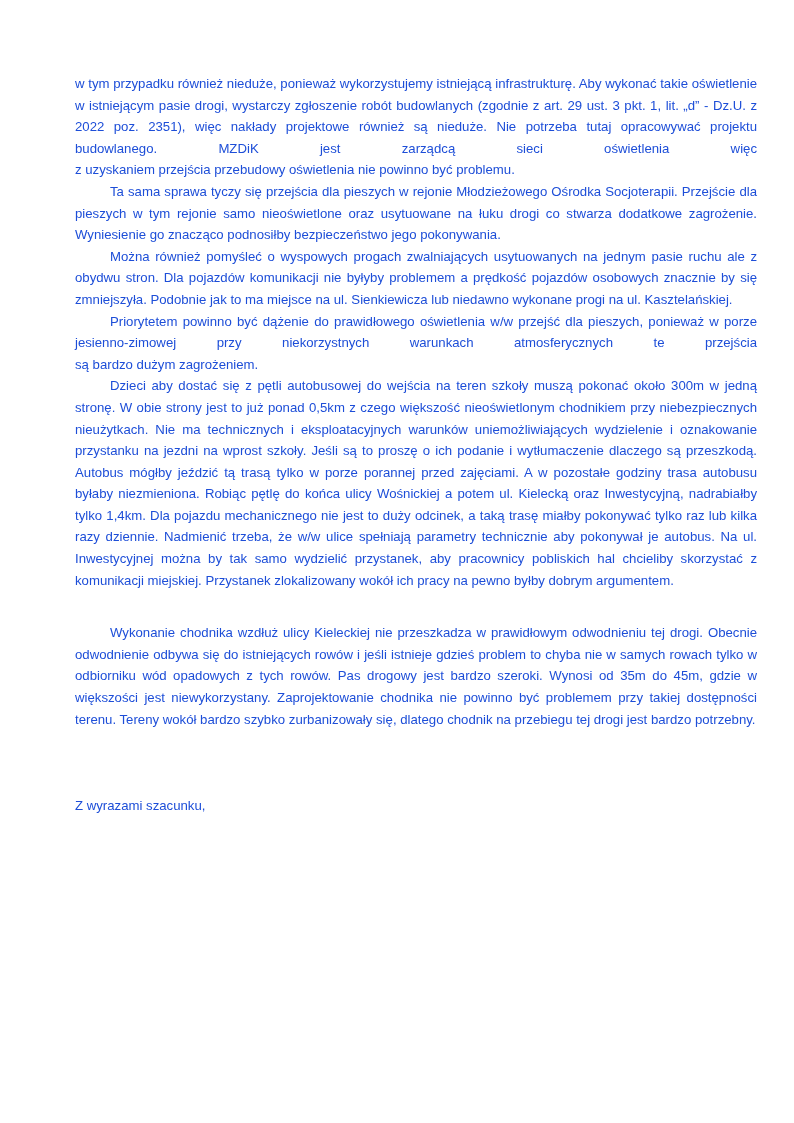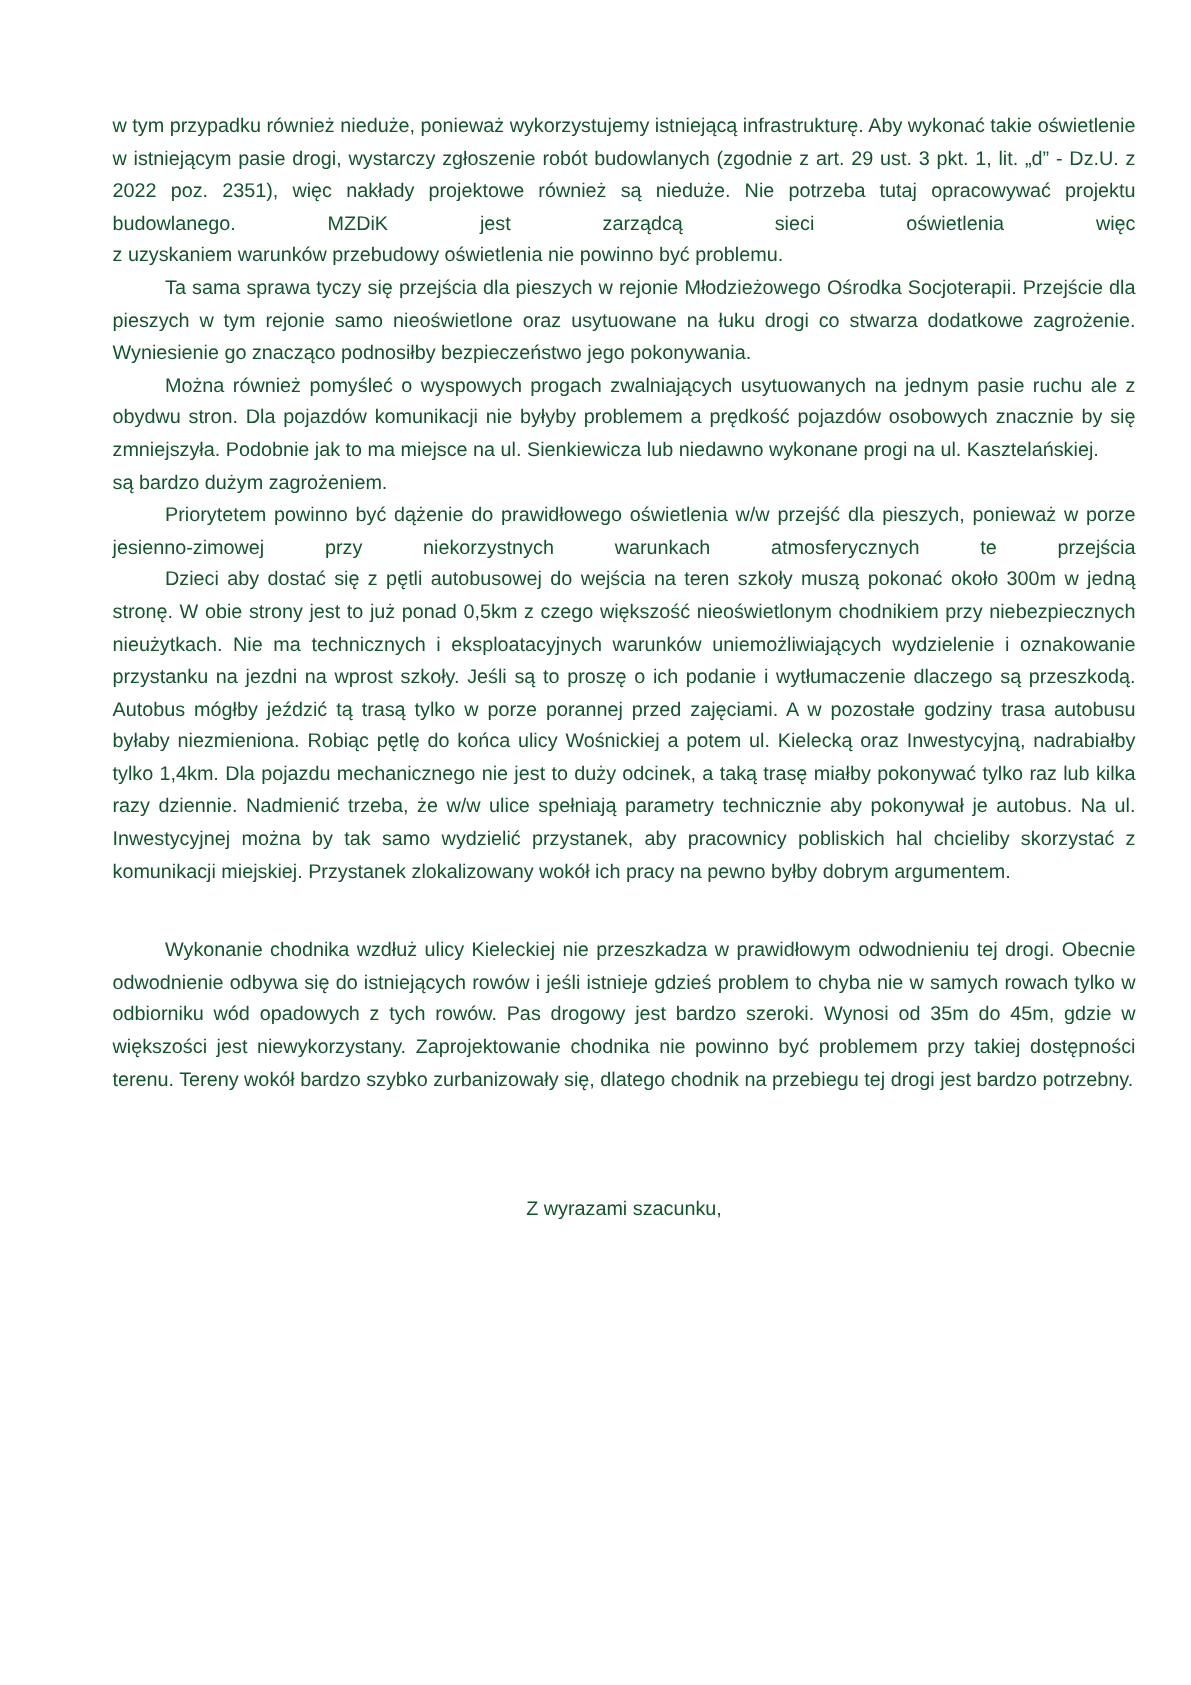--- a/index.html
+++ b/index.html
@@ -9,21 +9,21 @@
   }
   .page {
     position: relative;
     width: 794px;
     height: 816px;
     background: #ffffff;
     overflow: hidden;
     font-family: "Liberation Sans", sans-serif;
     font-size: 13.2px;
     line-height: 21.6px;
-    color: #14532d;
+    color: #1d4ed8;
   }
   .content {
     position: absolute;
     top: 73px;
     left: 75px;
     width: 682px;
   }
   .para {
     margin: 0;
     padding: 0;
@@ -39,45 +39,45 @@
   }
   
   .seg.stretch {
     text-align-last: justify;
   }
   .seg.indent {
     text-indent: 35px;
   }
   .closing {
     margin-top: 64.8px;
-    text-align: center;
+    text-align: left;
   }
   .closing div {
     margin: 0;
   }
 </style>
 </head>
 <body>
 
 <div class="page">
   <div class="content">
     <div id="paragraphs">
         <div class="para">
           <div class="seg stretch">w tym przypadku również nieduże, ponieważ wykorzystujemy istniejącą infrastrukturę. Aby wykonać takie oświetlenie w istniejącym pasie drogi, wystarczy zgłoszenie robót budowlanych (zgodnie z art. 29 ust. 3 pkt. 1, lit. „d” - Dz.U. z 2022 poz. 2351), więc nakłady projektowe również są nieduże. Nie potrzeba tutaj opracowywać projektu budowlanego. MZDiK jest zarządcą sieci oświetlenia więc</div>
-          <div class="seg">z uzyskaniem warunków przebudowy oświetlenia nie powinno być problemu.</div>
+          <div class="seg">z uzyskaniem przejścia przebudowy oświetlenia nie powinno być problemu.</div>
         </div>
         <div class="para">
           <div class="seg indent">Ta sama sprawa tyczy się przejścia dla pieszych w rejonie Młodzieżowego Ośrodka Socjoterapii. Przejście dla pieszych w tym rejonie samo nieoświetlone oraz usytuowane na łuku drogi co stwarza dodatkowe zagrożenie. Wyniesienie go znacząco podnosiłby bezpieczeństwo jego pokonywania.</div>
         </div>
         <div class="para">
           <div class="seg indent">Można również pomyśleć o wyspowych progach zwalniających usytuowanych na jednym pasie ruchu ale z obydwu stron. Dla pojazdów komunikacji nie byłyby problemem a prędkość pojazdów osobowych znacznie by się zmniejszyła. Podobnie jak to ma miejsce na ul. Sienkiewicza lub niedawno wykonane progi na ul. Kasztelańskiej.</div>
         </div>
         <div class="para">
+          <div class="seg stretch indent">Priorytetem powinno być dążenie do prawidłowego oświetlenia w/w przejść dla pieszych, ponieważ w porze jesienno-zimowej przy niekorzystnych warunkach atmosferycznych te przejścia</div>
           <div class="seg">są bardzo dużym zagrożeniem.</div>
-          <div class="seg stretch indent">Priorytetem powinno być dążenie do prawidłowego oświetlenia w/w przejść dla pieszych, ponieważ w porze jesienno-zimowej przy niekorzystnych warunkach atmosferycznych te przejścia</div>
         </div>
         <div class="para">
           <div class="seg indent">Dzieci aby dostać się z pętli autobusowej do wejścia na teren szkoły muszą pokonać około 300m w jedną stronę. W obie strony jest to już ponad 0,5km z czego większość nieoświetlonym chodnikiem przy niebezpiecznych nieużytkach. Nie ma technicznych i eksploatacyjnych warunków uniemożliwiających wydzielenie i oznakowanie przystanku na jezdni na wprost szkoły. Jeśli są to proszę o ich podanie i wytłumaczenie dlaczego są przeszkodą. Autobus mógłby jeździć tą trasą tylko w porze porannej przed zajęciami. A w pozostałe godziny trasa autobusu byłaby niezmieniona. Robiąc pętlę do końca ulicy Wośnickiej a potem ul. Kielecką oraz Inwestycyjną, nadrabiałby tylko 1,4km. Dla pojazdu mechanicznego nie jest to duży odcinek, a taką trasę miałby pokonywać tylko raz lub kilka razy dziennie. Nadmienić trzeba, że w/w ulice spełniają parametry technicznie aby pokonywał je autobus. Na ul. Inwestycyjnej można by tak samo wydzielić przystanek, aby pracownicy pobliskich hal chcieliby skorzystać z komunikacji miejskiej. Przystanek zlokalizowany wokół ich pracy na pewno byłby dobrym argumentem.</div>
         </div>
         <div class="para gap-before">
           <div class="seg indent">Wykonanie chodnika wzdłuż ulicy Kieleckiej nie przeszkadza w prawidłowym odwodnieniu tej drogi. Obecnie odwodnienie odbywa się do istniejących rowów i jeśli istnieje gdzieś problem to chyba nie w samych rowach tylko w odbiorniku wód opadowych z tych rowów. Pas drogowy jest bardzo szeroki. Wynosi od 35m do 45m, gdzie w większości jest niewykorzystany. Zaprojektowanie chodnika nie powinno być problemem przy takiej dostępności terenu. Tereny wokół bardzo szybko zurbanizowały się, dlatego chodnik na przebiegu tej drogi jest bardzo potrzebny.</div>
         </div>
       </div>
     <div class="closing">
       <div>Z wyrazami szacunku,</div>

